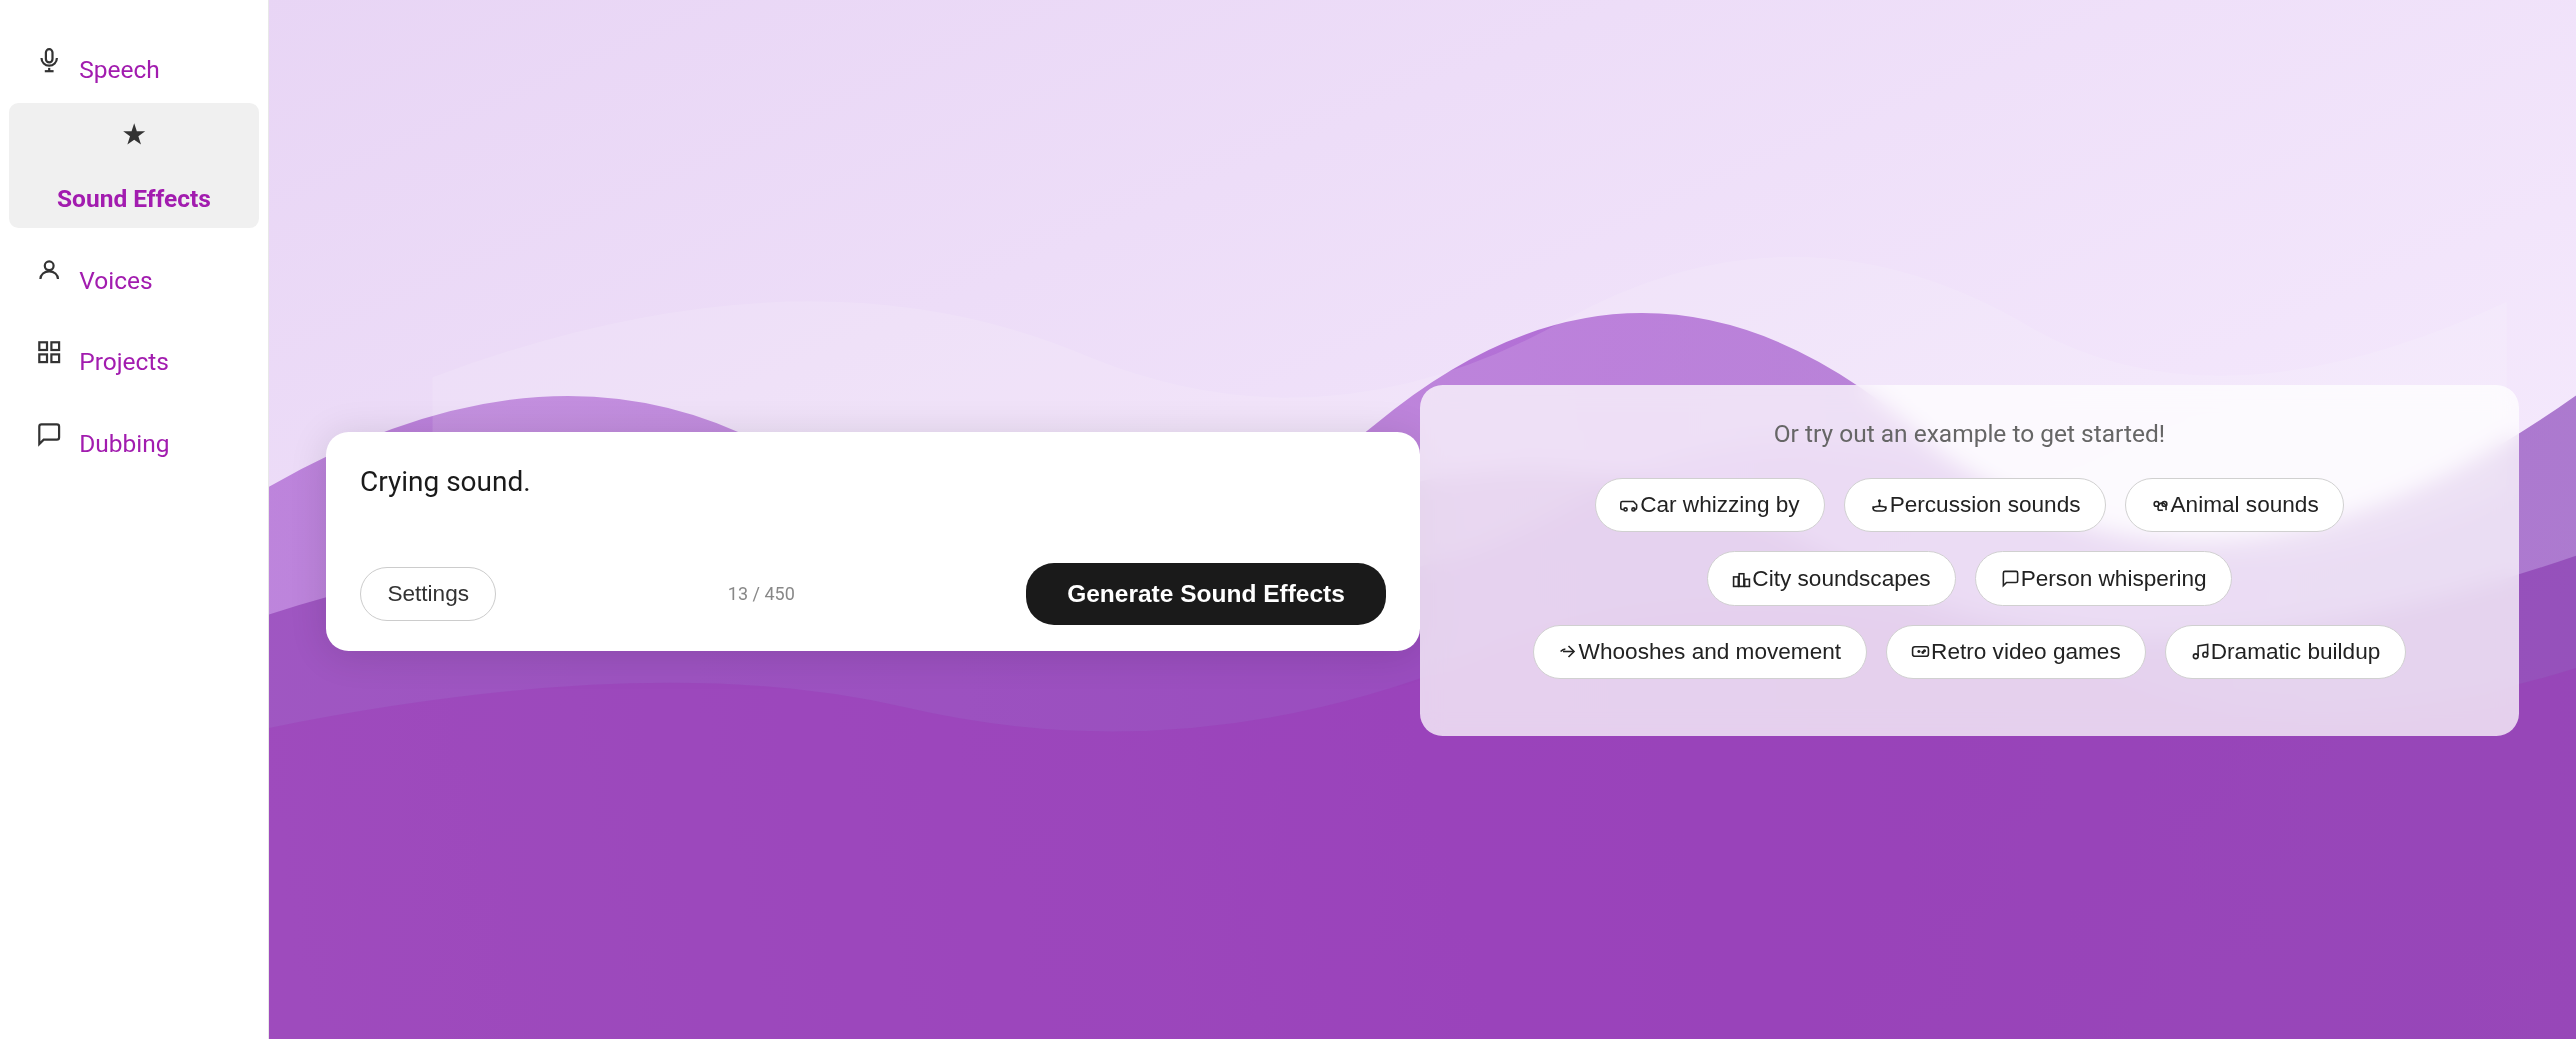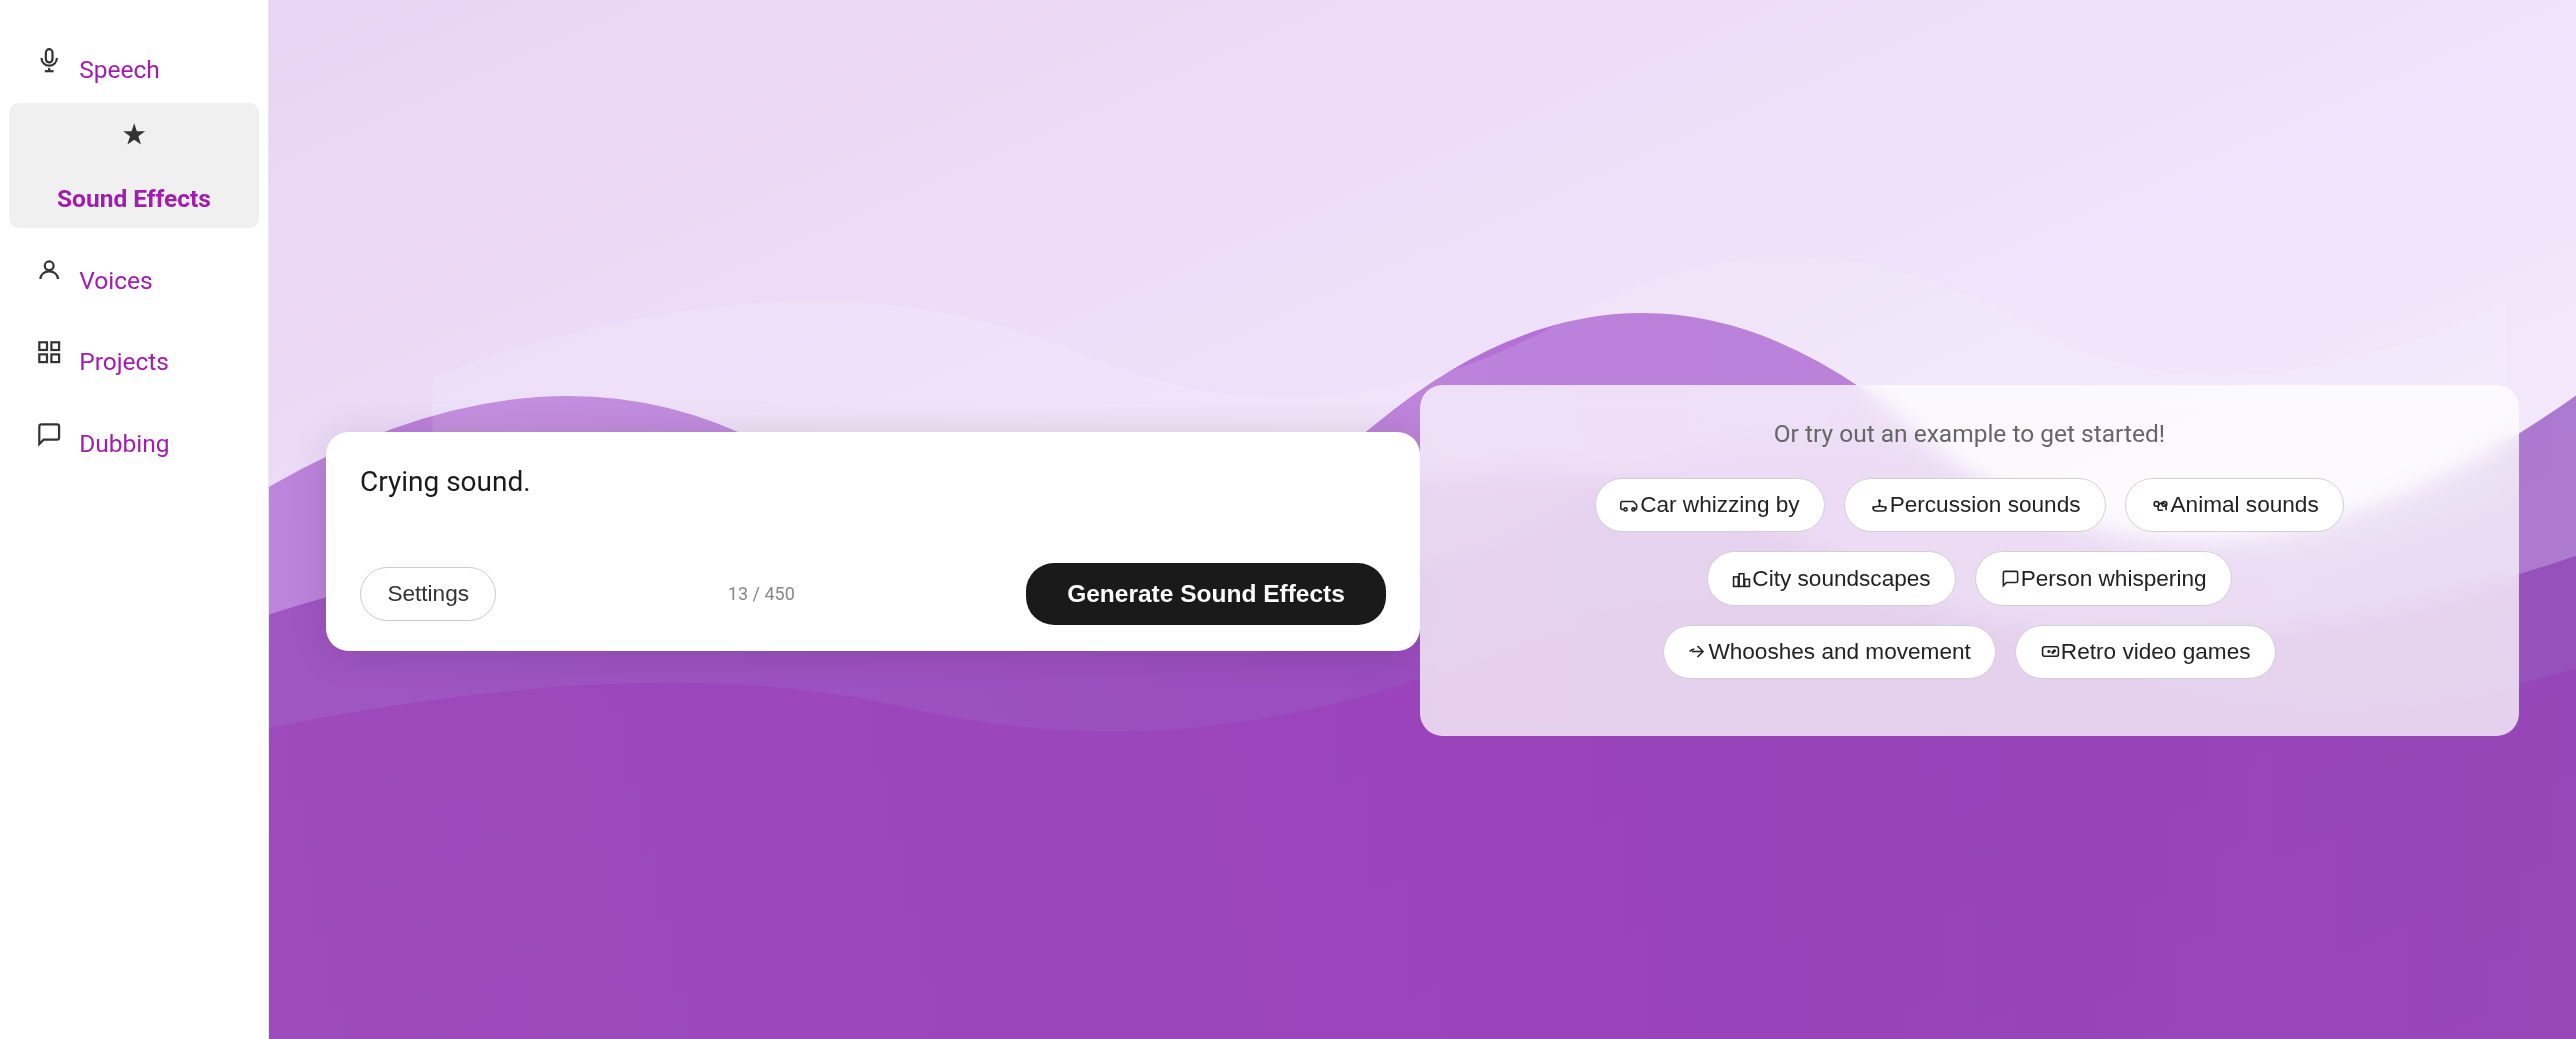--- a/index.html
+++ b/index.html
@@ -369,18 +369,28 @@
               <svg width="19" height="19" viewBox="0 0 24 24" fill="none" stroke="currentColor" stroke-width="2">
                 <rect x="2" y="6" width="20" height="12" rx="3"></rect>
                 <path d="M8 12h4"></path>
                 <path d="M10 10v4"></path>
                 <circle cx="17" cy="11" r="1" fill="currentColor"></circle>
                 <circle cx="15" cy="13" r="1" fill="currentColor"></circle>
               </svg>
             </span>
     <span>Retro video games</span>
   </button>
+          <button class="example-chip">
+    <span class="chip-icon">
+              <svg width="19" height="19" viewBox="0 0 24 24" fill="none" stroke="currentColor" stroke-width="2">
+                <path d="M9 18V5l12-2v13"></path>
+                <circle cx="6" cy="18" r="3"></circle>
+                <circle cx="18" cy="16" r="3"></circle>
+              </svg>
+            </span>
+    <span>Dramatic buildup</span>
+  </button>
         </div>
     </div>
 
   </div>
 </main>
 
 
 </body></html>

